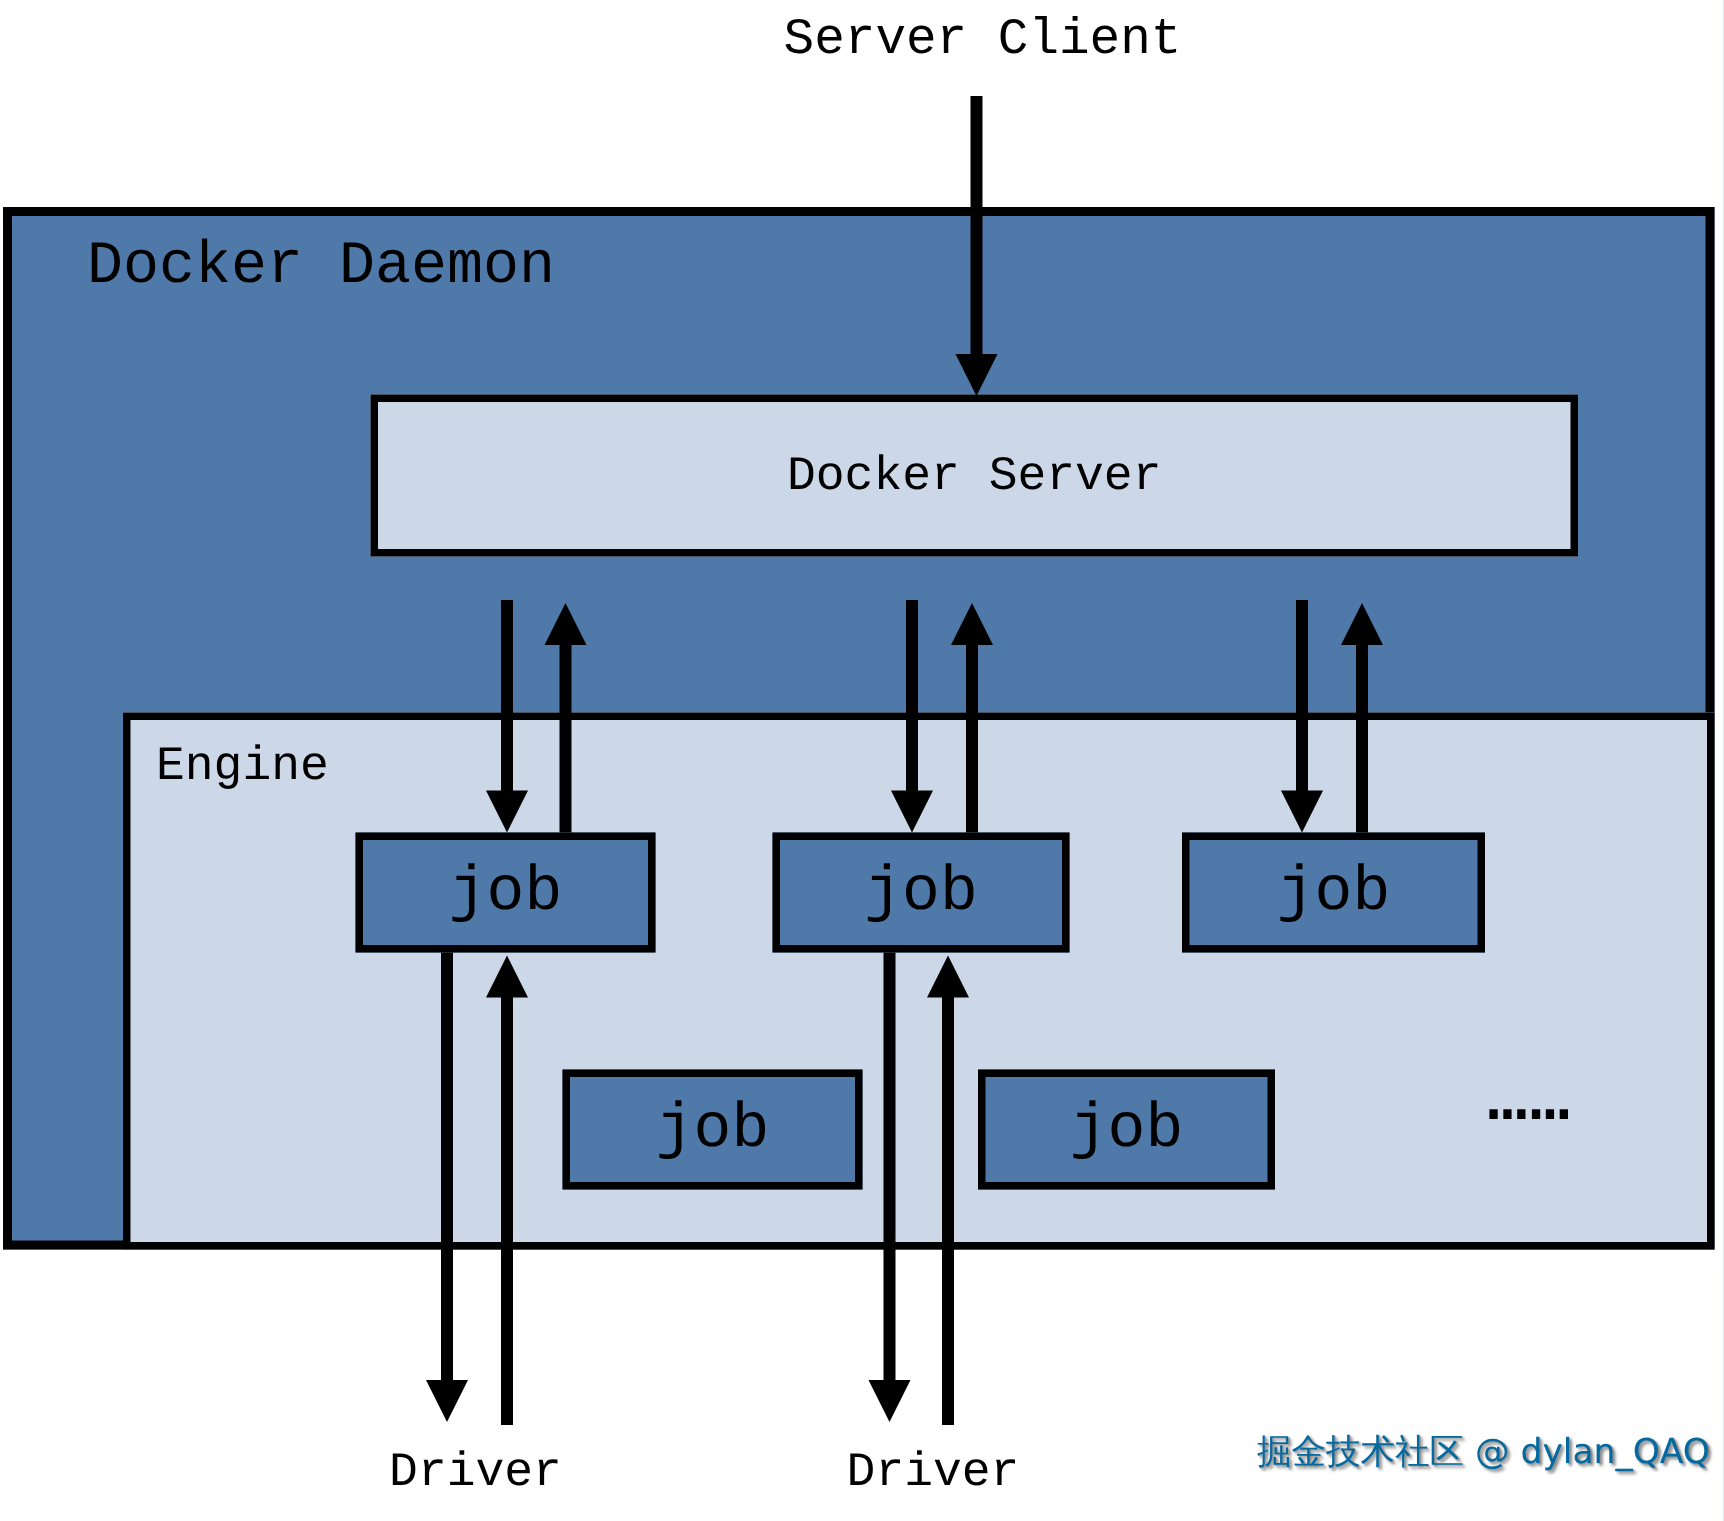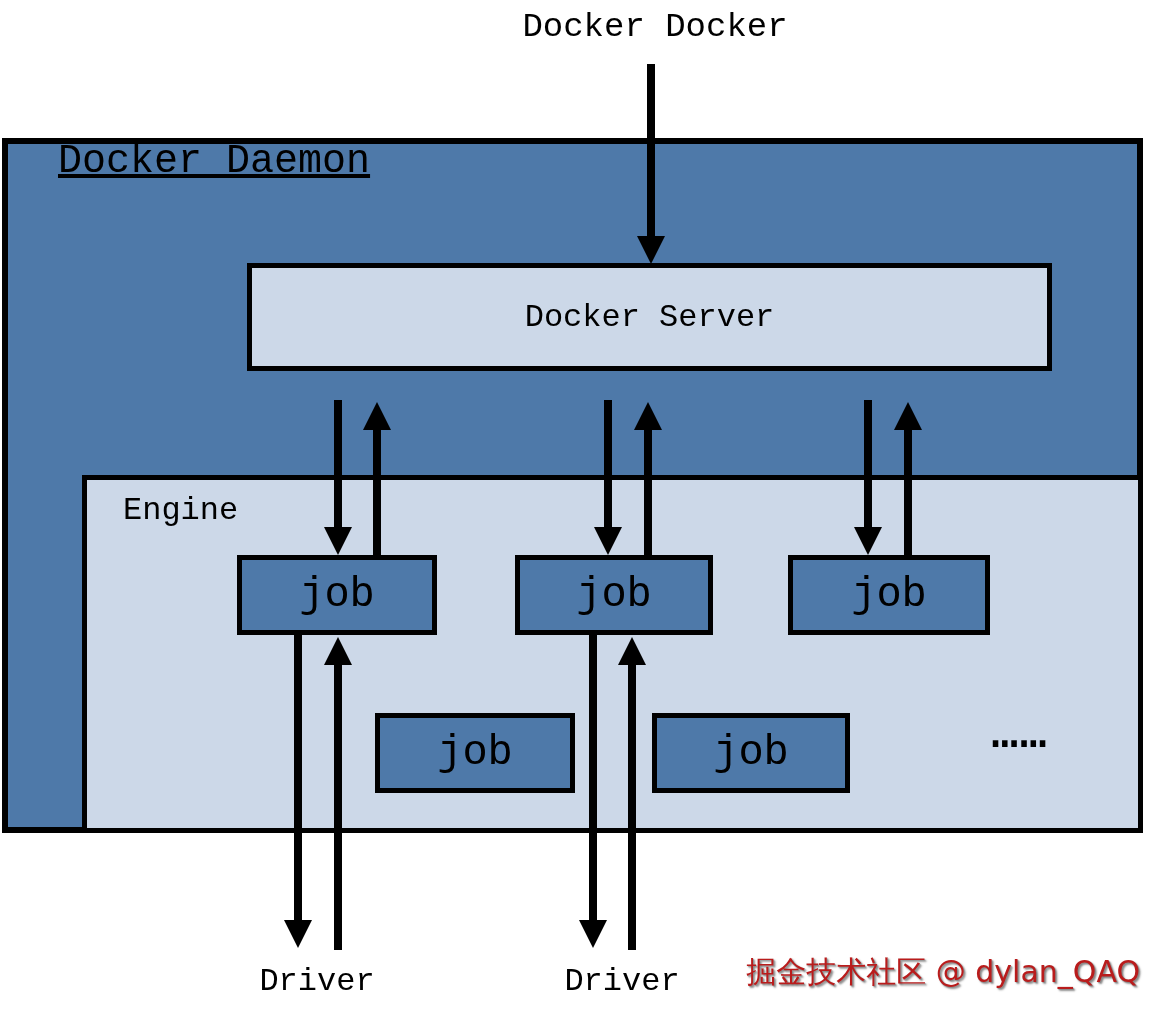--- a/index.html
+++ b/index.html
@@ -36,43 +36,43 @@
   .head.down { border-top: 28px solid var(--line, #000); }
   .head.up   { border-bottom: 28px solid var(--line, #000); }
   .jobtext { font-size: 42px; }
   .watermark {
     position: absolute;
     top: 952px;
     left: 740px;
     width: 400px;
     text-align: right;
     font-family: "DejaVu Sans", "Liberation Sans", sans-serif;
-    font-size: 30px;
+    font-size: 23px;
     font-weight: 500;
-    color: #b91c1c;
+    color: #0369a1;
     text-shadow: 2px 2px 2px rgba(125,125,125,0.85), 1px 1px 1px rgba(100,100,100,0.6);
     white-space: nowrap;
   }
 </style>
 </head>
 <body>
 
 <div class="canvas">
 
-  <div class="label" style="left:405px; top:8px; width:500px; text-align:center; font-size:34px;">Docker Docker</div>
+  <div class="label" style="left:405px; top:8px; width:500px; text-align:center; font-size:34px;">Server Client</div>
 
   <div class="box border6 fill-dark" style="left:2px; top:138px; width:1141px; height:695px;"></div>
-  <div class="label" style="left:58px; top:139px; font-size:40px;text-decoration:underline;">Docker Daemon</div>
+  <div class="label" style="left:58px; top:156px; font-size:40px;">Docker Daemon</div>
 
   <div class="box fill-light center" style="left:247px; top:263px; width:805px; height:108px; font-size:32px;">
     <span>Docker Server</span>
   </div>
 
   <div class="box fill-light" style="left:82px; top:475px; width:1061px; height:358px;"></div>
-  <div class="label" style="left:104px; top:492px; font-size:32px;margin-left:19px;">Engine</div>
+  <div class="label" style="left:104px; top:492px; font-size:32px;">Engine</div>
 
   <div class="box fill-dark center jobtext" style="left:237px; top:555px; width:200px; height:80px;">
     <span>job</span>
   </div>
   <div class="box fill-dark center jobtext" style="left:515px; top:555px; width:198px; height:80px;">
     <span>job</span>
   </div>
   <div class="box fill-dark center jobtext" style="left:788px; top:555px; width:202px; height:80px;">
     <span>job</span>
   </div>

